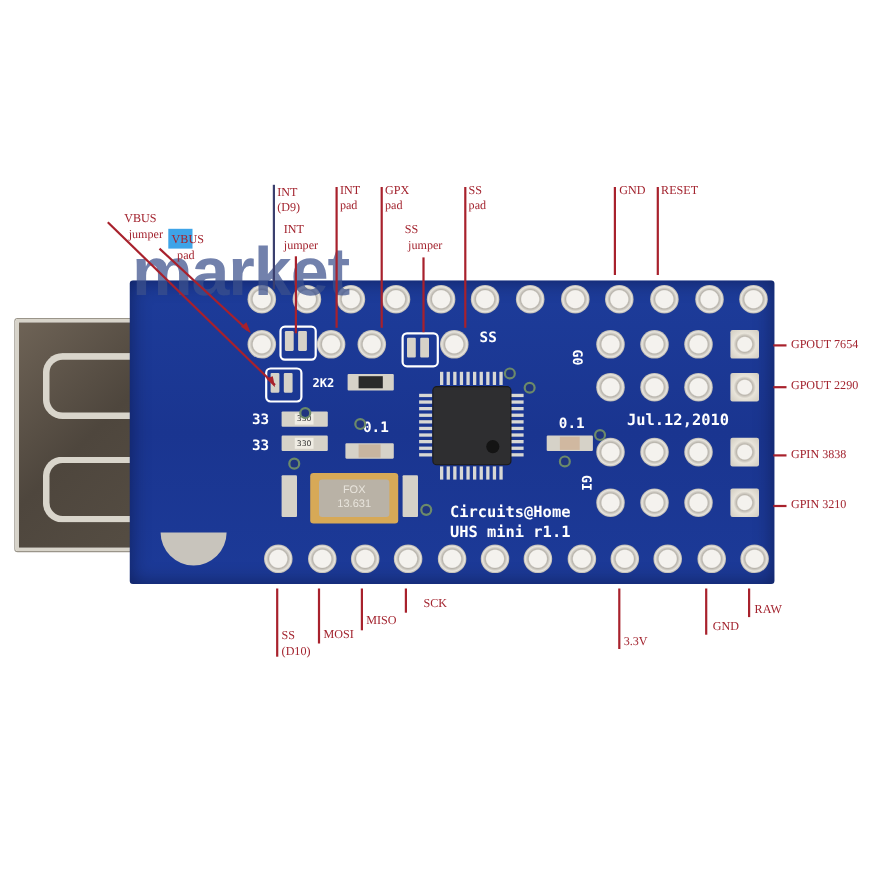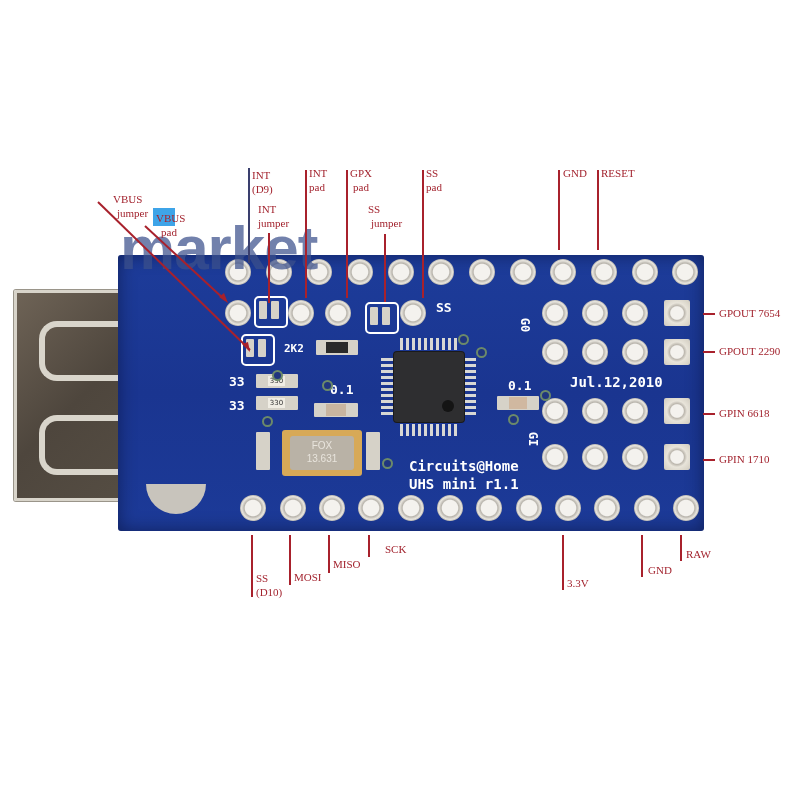--- a/index.html
+++ b/index.html
@@ -249,21 +249,21 @@
     <div>jumper</div>
 </div>
 
 <div class="vline" style="left:305px; top:170px; height:128px;"></div>
 <div class="label" style="left:309px; top:166px;">
   <div>INT</div>
     <div>pad</div>
 </div>
 
 <div class="vline" style="left:346px; top:170px; height:128px;"></div>
-<div class="label" style="left:350px; top:166px;text-align:center;">
+<div class="label" style="left:350px; top:166px;">
   <div>GPX</div>
     <div>pad</div>
 </div>
 
 <div class="vline" style="left:384px; top:234px; height:68px;"></div>
 <div class="label" style="left:368px; top:202px;">
   <div>SS</div>
     <div style="margin-left:3px;">jumper</div>
 </div>
 
@@ -279,24 +279,24 @@
 <div class="vline" style="left:597px; top:170px; height:80px;"></div>
 <div class="label" style="left:601px; top:166px;">RESET</div>
 
 <div class="harrow" style="left:703px; top:313px; width:12px;"></div>
 <div class="label" style="left:719px; top:306px;">GPOUT 7654</div>
 
 <div class="harrow" style="left:703px; top:351px; width:12px;"></div>
 <div class="label" style="left:719px; top:344px;">GPOUT 2290</div>
 
 <div class="harrow" style="left:703px; top:413px; width:12px;"></div>
-<div class="label" style="left:719px; top:406px;">GPIN 6618</div>
+<div class="label" style="left:719px; top:406px;">GPIN 3838</div>
 
 <div class="harrow" style="left:703px; top:459px; width:12px;"></div>
-<div class="label" style="left:719px; top:452px;">GPIN 1710</div>
+<div class="label" style="left:719px; top:452px;">GPIN 3210</div>
 
 <div class="vline" style="left:251px; top:535px; height:62px;"></div>
 <div class="label" style="left:256px; top:571px;">
   <div>SS</div>
     <div>(D10)</div>
 </div>
 
 <div class="vline" style="left:289px; top:535px; height:50px;"></div>
 <div class="label" style="left:294px; top:570px;">MOSI</div>
 

